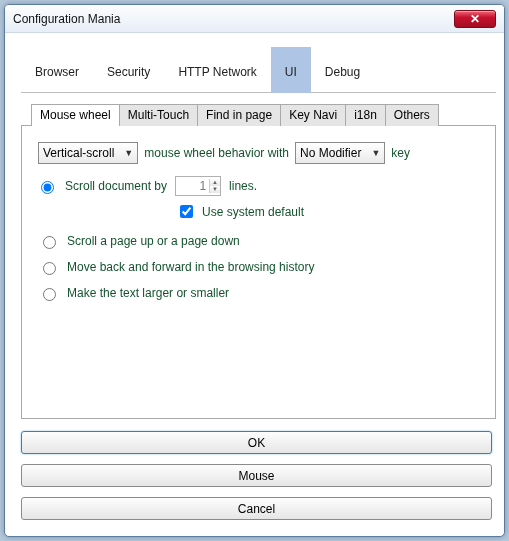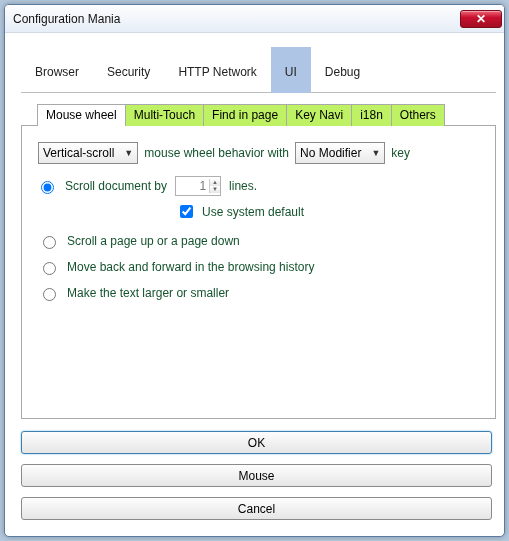--- a/index.html
+++ b/index.html
@@ -1,26 +1,26 @@
 <!DOCTYPE html>
 <html><head>
 <meta charset="utf-8">
 <style>
   * { box-sizing: border-box; font-family: "Segoe UI", Tahoma, sans-serif; font-size: 12px; }
   body { margin: 0; background: #b5c9de; padding: 4px; }
   .window { width: 501px; height: 533px; background: #fff; border: 1px solid #5a7aa0; border-radius: 5px; box-shadow: 0 0 6px rgba(0,0,0,0.3); overflow: hidden; display: flex; flex-direction: column; }
-  .titlebar { height: 28px; background: linear-gradient(#fdfdfe,#e7eef7); display: flex; align-items: center; padding: 0 2px 0 8px; border-bottom: 1px solid #cfd8e3; }
+  .titlebar { height: 28px; background: linear-gradient(#fdfdfe,#e7eef7); display: flex; align-items: center; padding: 0 8px 0 8px; border-bottom: 1px solid #cfd8e3; }
   .titlebar .title { flex: 1; color: #111; font-size: 12px; }
   .close-btn { width: 42px; height: 18px; background: linear-gradient(#e67,#c8102e 40%,#a20d22); border: 1px solid #7a0b1b; border-radius: 3px; display:flex; align-items:center; justify-content:center; color:#fff; font-weight:bold; font-size:11px; box-shadow: inset 0 1px 0 rgba(255,255,255,0.4);}
   .content { flex:1; padding: 14px 8px 12px 16px; display:flex; flex-direction:column; }
   .main-tabs { display:flex; height:46px; border-bottom:1px solid #bdbdbd; }
   .main-tab { padding: 18px 14px 0 14px; color:#222; cursor:default; height:46px; }
   .main-tab.active { background:#aec5e5; }
-  .sub-tabs { display:flex; margin-top:10px; margin-left:16px; }
-  .sub-tab { border:1px solid #a9a9a9; border-bottom:none; padding:3px 8px; background:#bef264; margin-right:-1px; position:relative; top:1px; font-size:11.5px;}
+  .sub-tabs { display:flex; margin-top:10px; margin-left:10px; }
+  .sub-tab { border:1px solid #a9a9a9; border-bottom:none; padding:3px 8px; background:#e5e5e5; margin-right:-1px; position:relative; top:1px; font-size:11.5px;}
   .sub-tab.active { background:#fff; z-index:2; padding-bottom:4px;}
   .panel { border:1px solid #a9a9a9; flex:1; padding:16px 14px; background:#fff; }
   .row { display:flex; align-items:center; gap:6px; margin-bottom:8px; }
   .select { border:1px solid #8a8a8a; background:linear-gradient(#fff,#eaeaea); height:22px; padding:0 4px; display:flex; align-items:center; gap:10px; }
   .select .arrow { font-size:9px; color:#333; }
   .spin { display:flex; align-items:center; border:1px solid #b0b0b0; height:20px; width:46px; background:#fff;}
   .spin .val { flex:1; text-align:right; padding-right:3px; color:#777;}
   .spin .btns { display:flex; flex-direction:column; border-left:1px solid #ccc;}
   .spin .btns span { font-size:6px; line-height:7px; padding:0 2px; color:#666; background:linear-gradient(#fff,#e6e6e6);}
   .radio, .checkbox { width:13px; height:13px; }

